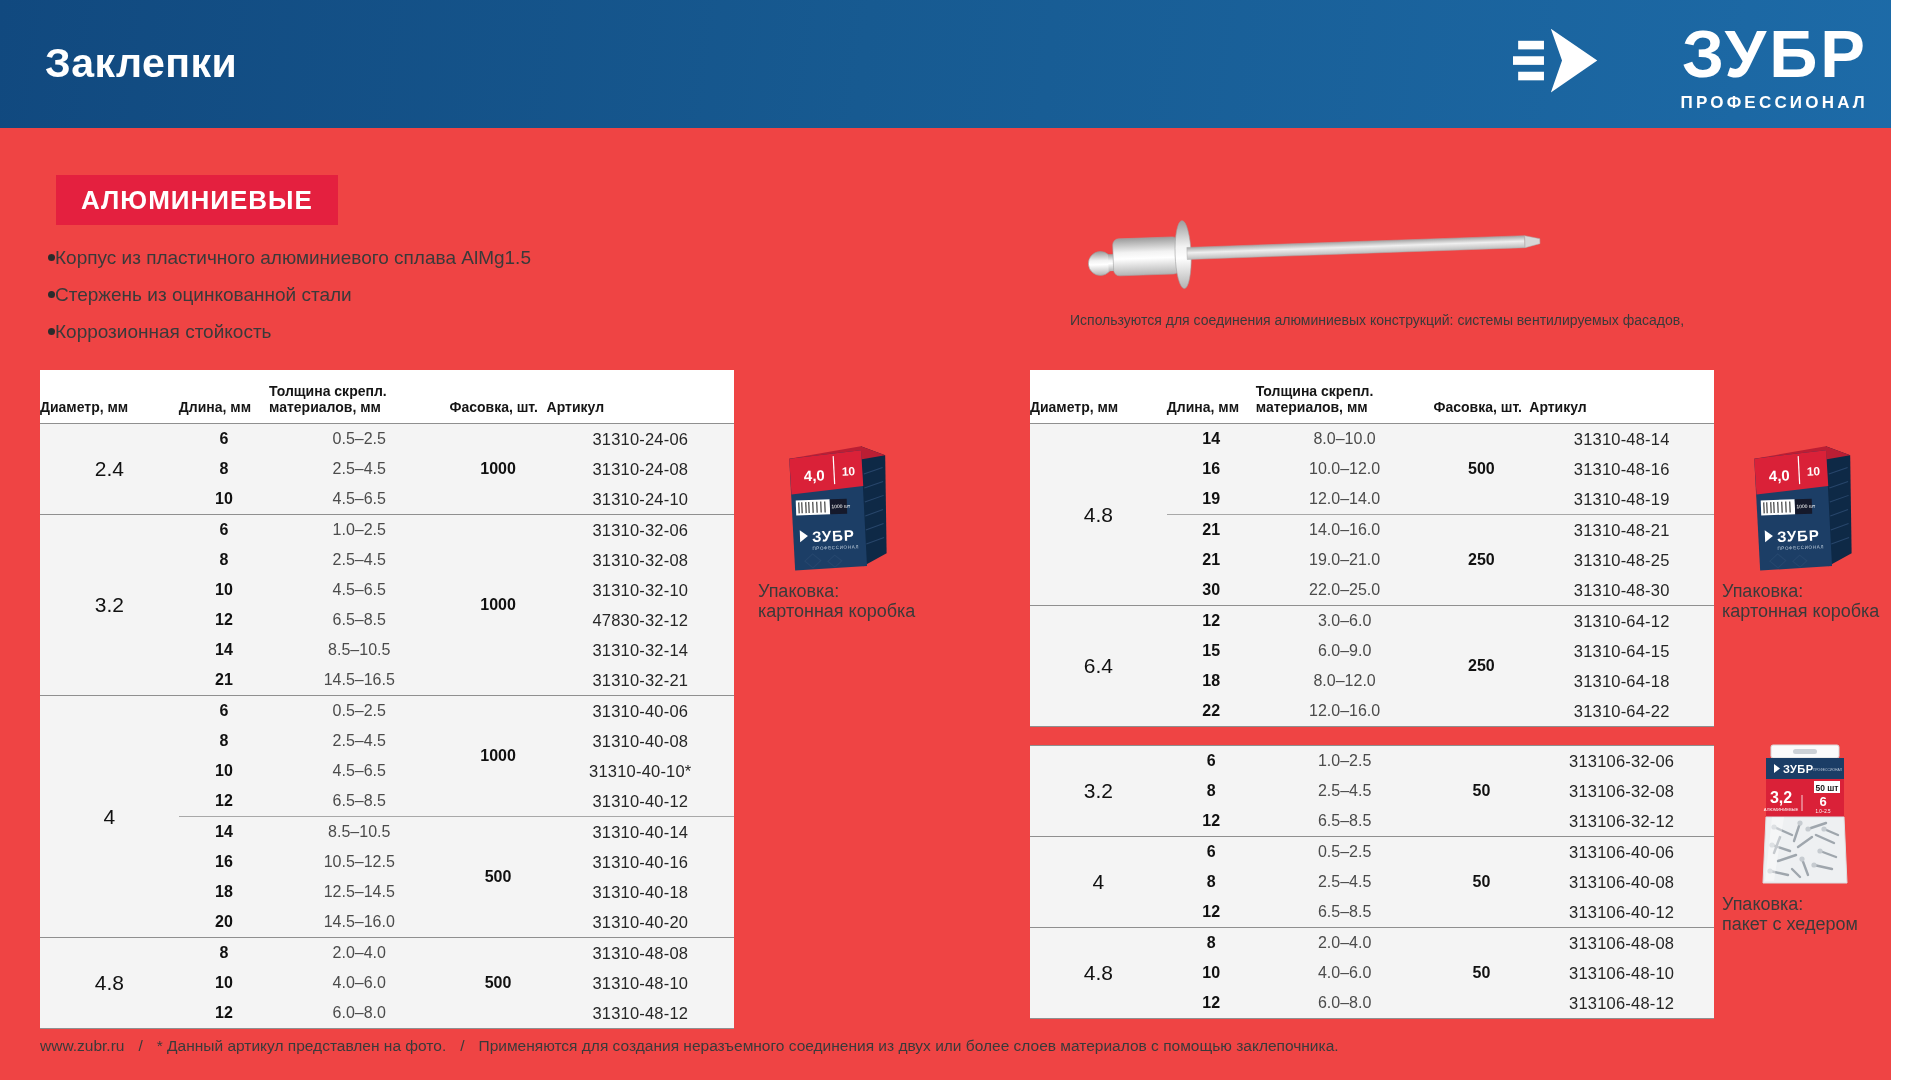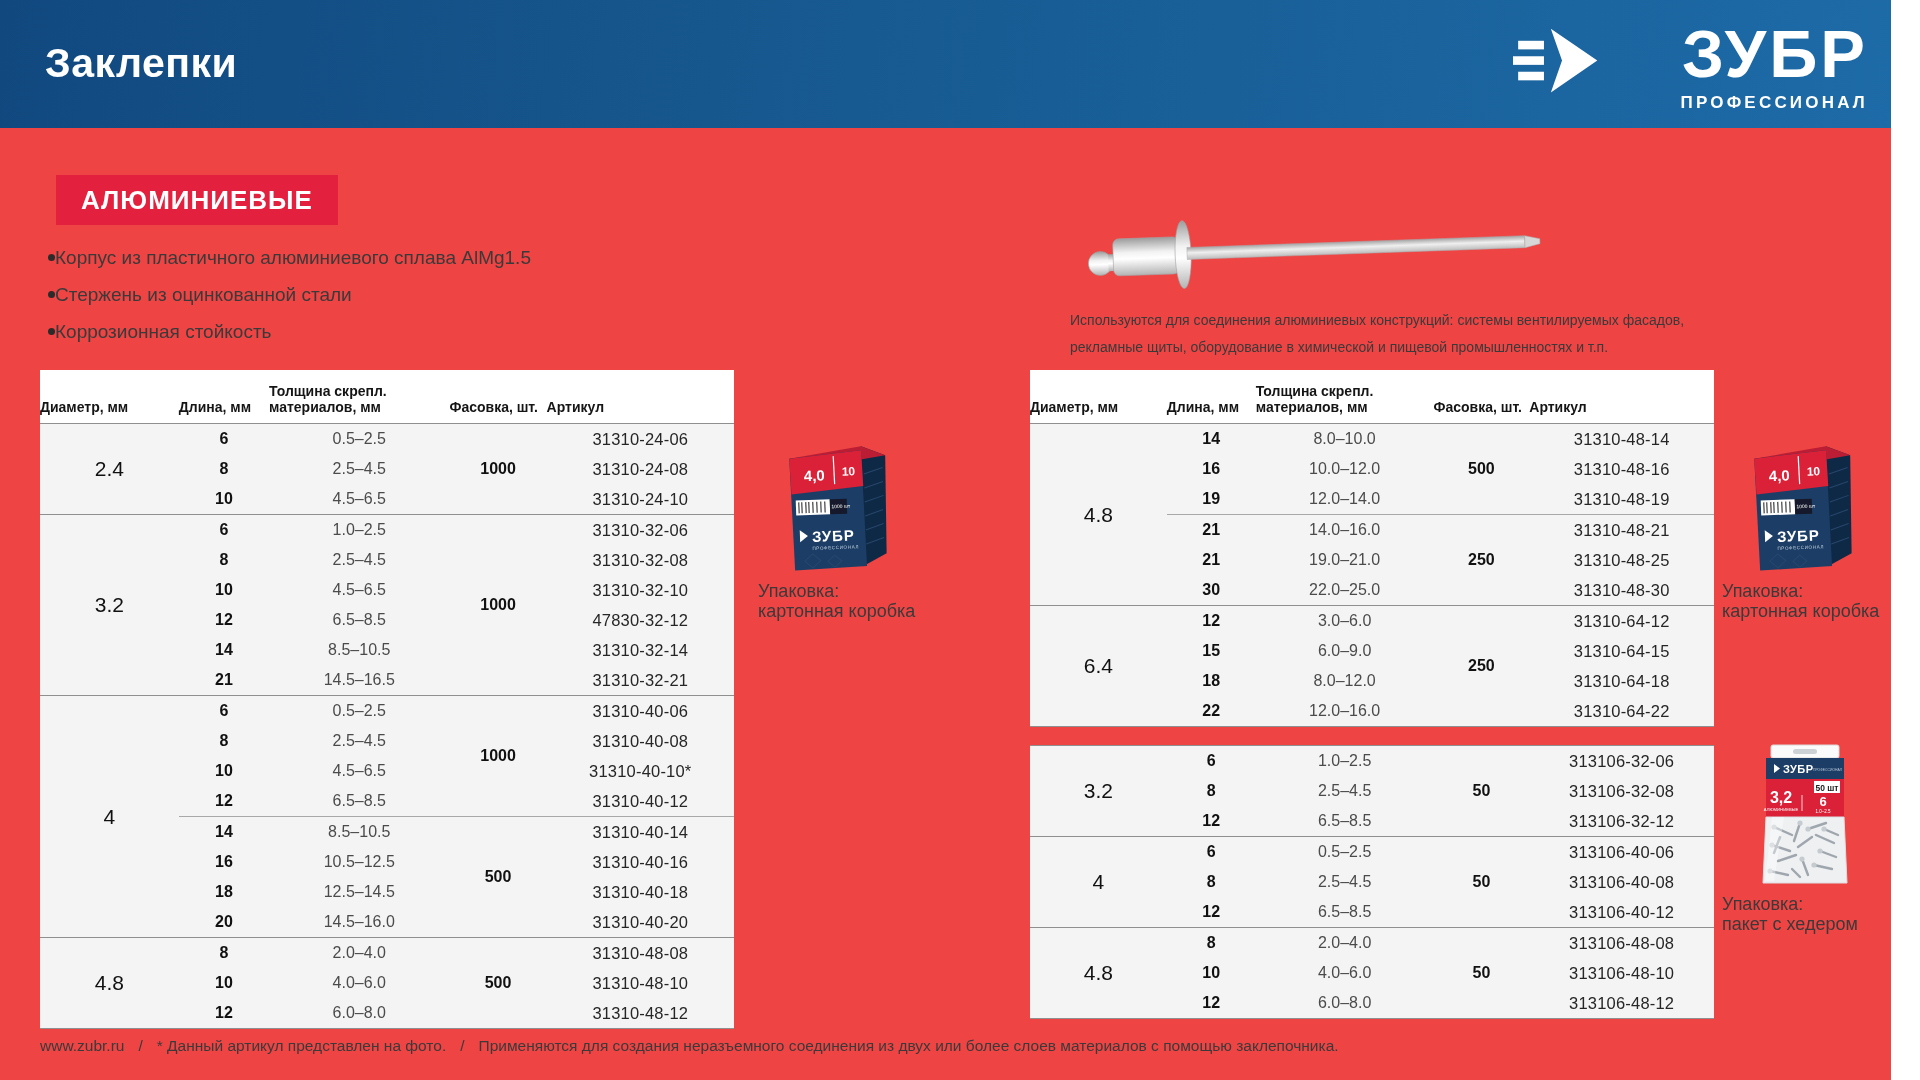--- a/index.html
+++ b/index.html
@@ -114,21 +114,20 @@
       <rect x="23" y="44" width="10" height="17" fill="url(#gBody)"></rect>
       <rect x="28" y="29" width="66" height="37" rx="6" fill="url(#gBody)" stroke="#a5a5a5" stroke-width="0.6"></rect>
       <ellipse cx="98" cy="47" rx="8" ry="34" fill="url(#gBody)" stroke="#a0a0a0" stroke-width="0.6"></ellipse>
       <rect x="102" y="40" width="338" height="12" fill="url(#gRod)" stroke="#ababab" stroke-width="0.5"></rect>
       <polygon points="440,40 455,43.5 455,48.5 440,52" fill="#d7d7d7" stroke="#ababab" stroke-width="0.5"></polygon>
     </g>
   </svg>
 
   <div class="usage">
     <div>Используются для соединения алюминиевых конструкций: системы вентилируемых фасадов,</div>
-    <div>рекламные щиты, оборудование в химической и пищевой промышленностях и т.п.</div>
   </div>
 
   <div class="tbl tbl-left">
       <table>
         <colgroup>
           <col class="col-diam">
           <col class="col-len">
           <col class="col-thk">
           <col class="col-pack">
           <col class="col-art">

